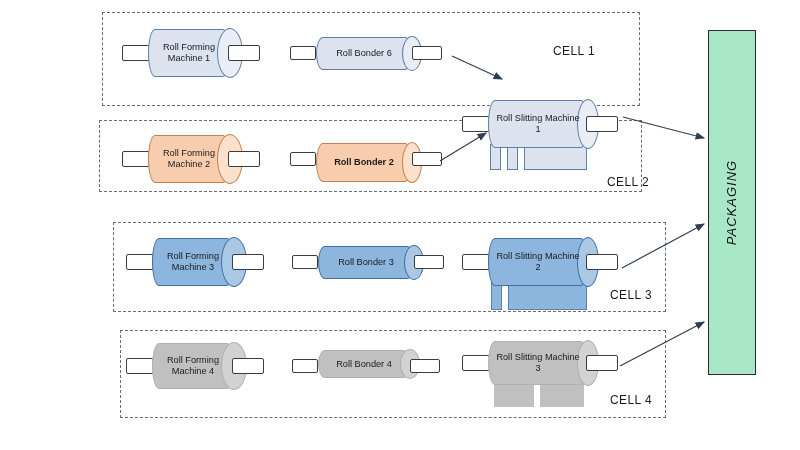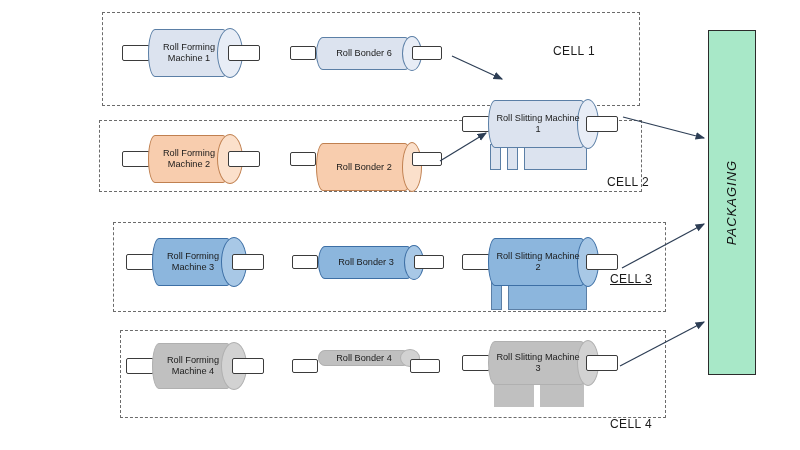--- a/index.html
+++ b/index.html
@@ -118,42 +118,42 @@
 
   <div class="machine" style="left:148px;top:135px;width:82px;height:48px;">
     <div class="shaft left" style="top:16px;width:28px;height:16px;"></div>
     <div class="shaft right" style="top:16px;width:32px;height:16px;"></div>
     <div class="mach-body" style="background:#f8cdae;border-color:#c08050;"></div>
     <div class="mach-cap" style="background:#fbe0cb;border-color:#c08050;"></div>
     <div class="mach-text">Roll Forming
 Machine 2</div>
   </div>
 
-  <div class="machine" style="left:316px;top:143px;width:96px;height:48px;">
+  <div class="machine" style="left:316px;top:143px;width:96px;height:39px;font-weight:bold;">
     <div class="shaft left" style="top:9px;width:26px;height:14px;"></div>
     <div class="shaft right" style="top:9px;width:30px;height:14px;"></div>
     <div class="mach-body" style="background:#f8cdae;border-color:#c08050;"></div>
     <div class="mach-cap" style="background:#fbe0cb;border-color:#c08050;width:20px;right:-10px;"></div>
     <div class="mach-text">Roll Bonder 2</div>
   </div>
 
   <div class="machine" style="left:488px;top:100px;width:100px;height:48px;">
     <div class="leg" style="background:#dce3ef;left:2px;top:44px;width:11px;height:26px;"></div>
     <div class="leg" style="background:#dce3ef;left:19px;top:44px;width:11px;height:26px;"></div>
     <div class="leg" style="background:#dce3ef;left:36px;top:44px;width:63px;height:26px;"></div>
     <div class="shaft left" style="top:16px;width:28px;height:16px;"></div>
     <div class="shaft right" style="top:16px;width:32px;height:16px;"></div>
     <div class="mach-body" style="background:#dce3ef;border-color:#5b7fa6;"></div>
     <div class="mach-cap" style="background:#e8edf6;border-color:#5b7fa6;width:22px;right:-11px;"></div>
     <div class="mach-text">Roll Slitting Machine
 1</div>
   </div>
 
   <div class="cell-box" style="left:113px;top:222px;width:553px;height:90px;"></div>
-  <div class="cell-label" style="left:610px;top:272px;text-decoration:underline;">CELL 3</div>
+  <div class="cell-label" style="left:610px;top:288px;">CELL 3</div>
 
   <div class="machine" style="left:152px;top:238px;width:82px;height:48px;">
     <div class="shaft left" style="top:16px;width:28px;height:16px;"></div>
     <div class="shaft right" style="top:16px;width:32px;height:16px;"></div>
     <div class="mach-body" style="background:#8cb6dd;border-color:#3d6fa5;"></div>
     <div class="mach-cap" style="background:#a8c8e6;border-color:#3d6fa5;"></div>
     <div class="mach-text">Roll Forming
 Machine 3</div>
   </div>
 
@@ -170,32 +170,32 @@
     <div class="leg" style="background:#8cb6dd;left:20px;top:44px;width:79px;height:28px;"></div>
     <div class="shaft left" style="top:16px;width:28px;height:16px;"></div>
     <div class="shaft right" style="top:16px;width:32px;height:16px;"></div>
     <div class="mach-body" style="background:#8cb6dd;border-color:#3d6fa5;"></div>
     <div class="mach-cap" style="background:#a8c8e6;border-color:#3d6fa5;width:22px;right:-11px;"></div>
     <div class="mach-text">Roll Slitting Machine
 2</div>
   </div>
 
   <div class="cell-box" style="left:120px;top:330px;width:546px;height:88px;"></div>
-  <div class="cell-label" style="left:610px;top:393px;margin-top:24px;">CELL 4</div>
+  <div class="cell-label" style="left:610px;top:393px;">CELL 4</div>
 
   <div class="machine" style="left:152px;top:343px;width:82px;height:46px;">
     <div class="shaft left" style="top:15px;width:28px;height:16px;"></div>
     <div class="shaft right" style="top:15px;width:32px;height:16px;"></div>
     <div class="mach-body" style="background:#c0c0c0;border-color:#b0b0b0;"></div>
     <div class="mach-cap" style="background:#d2d2d2;border-color:#b0b0b0;"></div>
     <div class="mach-text">Roll Forming
 Machine 4</div>
   </div>
 
-  <div class="machine" style="left:318px;top:350px;width:92px;height:16px;">
+  <div class="machine" style="left:318px;top:350px;width:92px;height:28px;">
     <div class="shaft left" style="top:9px;width:26px;height:14px;"></div>
     <div class="shaft right" style="top:9px;width:30px;height:14px;"></div>
     <div class="mach-body" style="background:#c0c0c0;border-color:#b0b0b0;"></div>
     <div class="mach-cap" style="background:#d2d2d2;border-color:#b0b0b0;width:20px;right:-10px;"></div>
     <div class="mach-text">Roll Bonder 4</div>
   </div>
 
   <div class="machine" style="left:488px;top:341px;width:100px;height:44px;">
     <div class="leg" style="background:#c0c0c0;border-color:#c0c0c0;left:6px;top:40px;width:40px;height:26px;"></div>
     <div class="leg" style="background:#c0c0c0;border-color:#c0c0c0;left:52px;top:40px;width:44px;height:26px;"></div>

